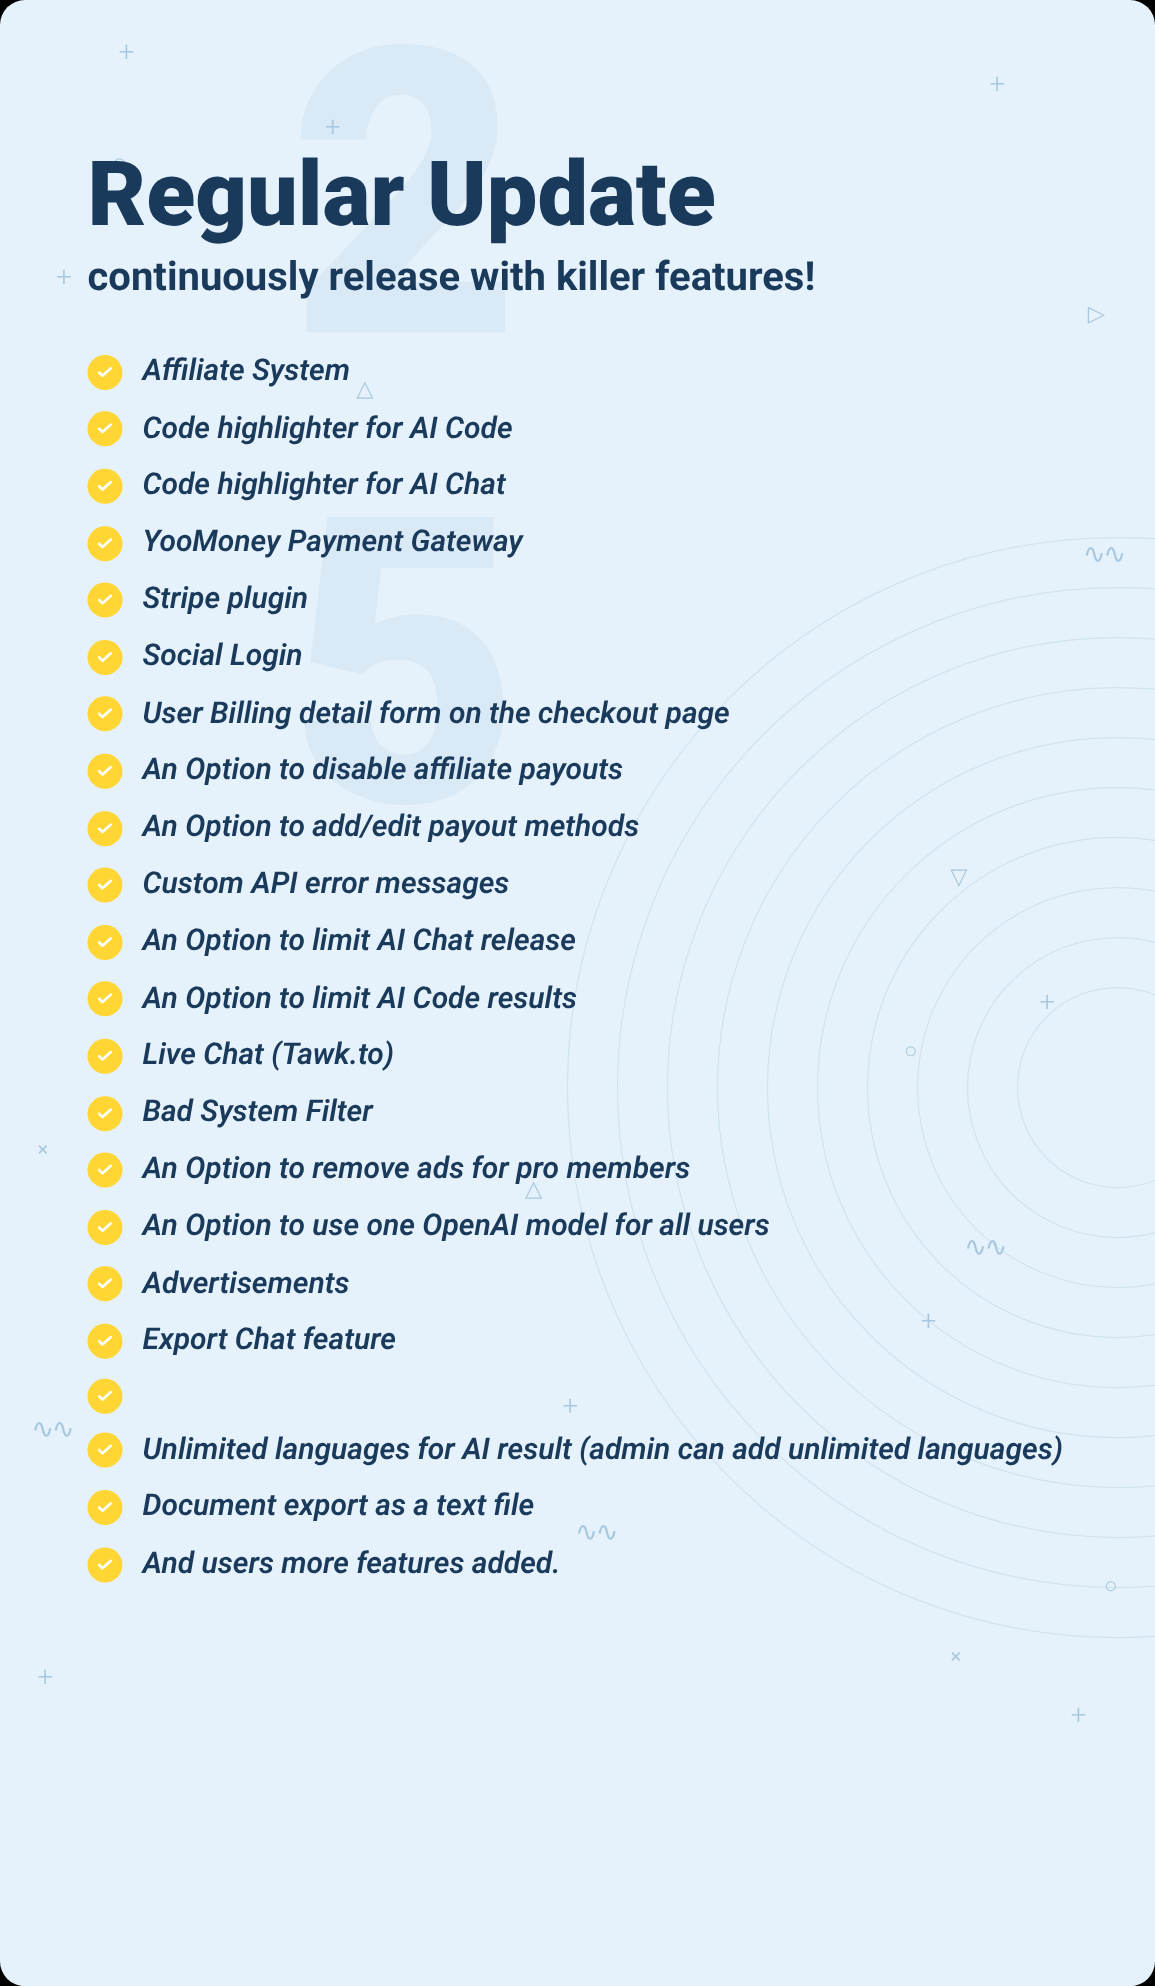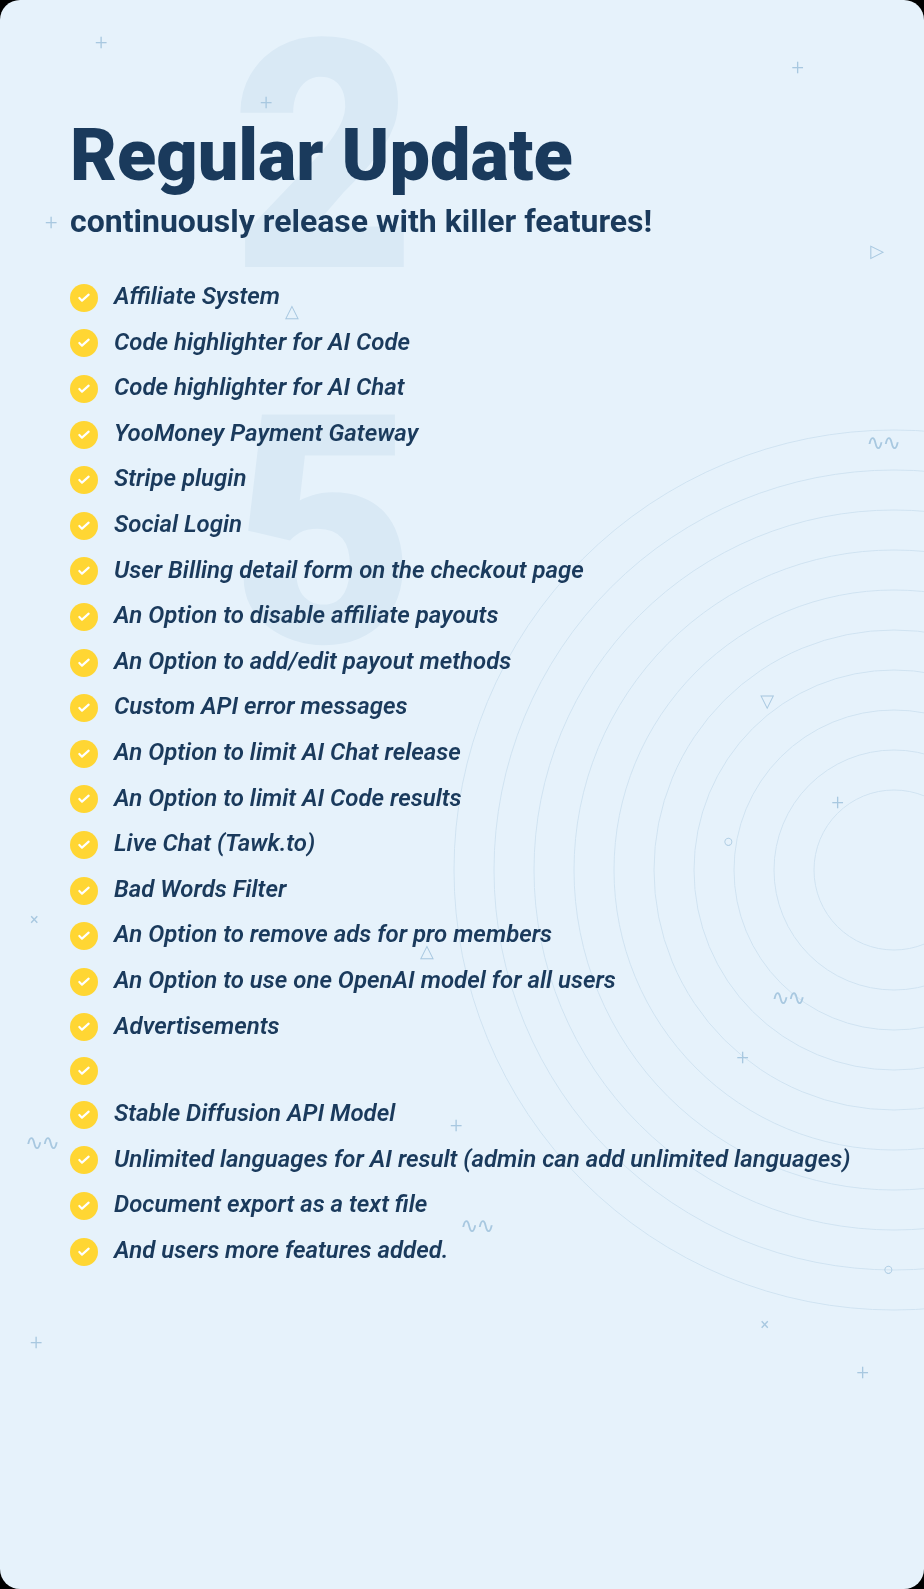--- a/index.html
+++ b/index.html
@@ -266,21 +266,21 @@
           </svg>
         </span>
         <span class="feature-text">Live Chat (Tawk.to)</span>
       </li>
       <li class="feature-item">
         <span class="check-icon">
           <svg viewBox="0 0 24 24">
             <path d="M5 12l4 4L19 7" stroke="#fff" stroke-width="3.2" fill="none" stroke-linecap="round" stroke-linejoin="round"></path>
           </svg>
         </span>
-        <span class="feature-text">Bad Words Filter</span>
+        <span class="feature-text">Bad System Filter</span>
       </li>
       <li class="feature-item">
         <span class="check-icon">
           <svg viewBox="0 0 24 24">
             <path d="M5 12l4 4L19 7" stroke="#fff" stroke-width="3.2" fill="none" stroke-linecap="round" stroke-linejoin="round"></path>
           </svg>
         </span>
         <span class="feature-text">An Option to remove ads for pro members</span>
       </li>
       <li class="feature-item">
@@ -298,28 +298,28 @@
           </svg>
         </span>
         <span class="feature-text">Advertisements</span>
       </li>
       <li class="feature-item">
         <span class="check-icon">
           <svg viewBox="0 0 24 24">
             <path d="M5 12l4 4L19 7" stroke="#fff" stroke-width="3.2" fill="none" stroke-linecap="round" stroke-linejoin="round"></path>
           </svg>
         </span>
-      </li>
-      <li class="feature-item">
-        <span class="check-icon">
-          <svg viewBox="0 0 24 24">
-            <path d="M5 12l4 4L19 7" stroke="#fff" stroke-width="3.2" fill="none" stroke-linecap="round" stroke-linejoin="round"></path>
-          </svg>
-        </span>
-        <span class="feature-text">Stable Diffusion API Model</span>
+        <span class="feature-text">Export Chat feature</span>
+      </li>
+      <li class="feature-item">
+        <span class="check-icon">
+          <svg viewBox="0 0 24 24">
+            <path d="M5 12l4 4L19 7" stroke="#fff" stroke-width="3.2" fill="none" stroke-linecap="round" stroke-linejoin="round"></path>
+          </svg>
+        </span>
       </li>
       <li class="feature-item">
         <span class="check-icon">
           <svg viewBox="0 0 24 24">
             <path d="M5 12l4 4L19 7" stroke="#fff" stroke-width="3.2" fill="none" stroke-linecap="round" stroke-linejoin="round"></path>
           </svg>
         </span>
         <span class="feature-text">Unlimited languages for AI result (admin can add unlimited languages)</span>
       </li>
       <li class="feature-item">

